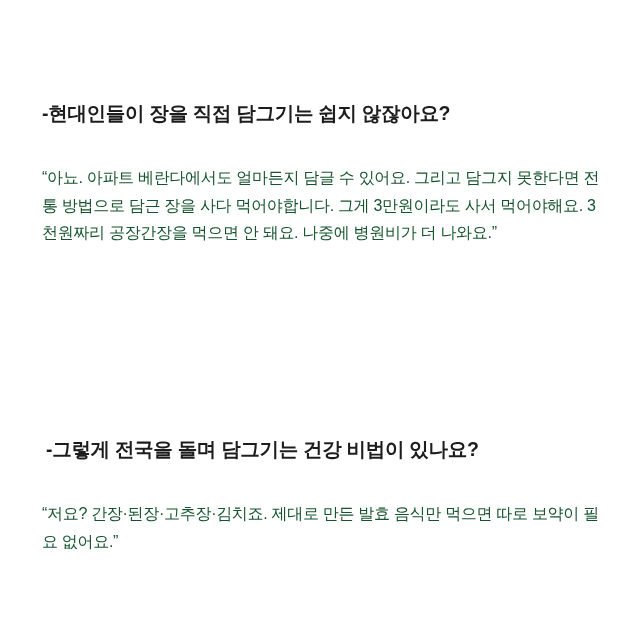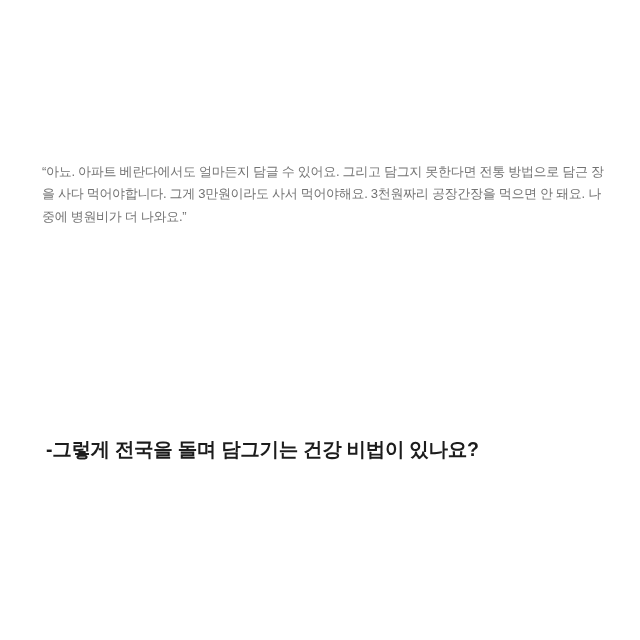--- a/index.html
+++ b/index.html
@@ -27,35 +27,37 @@
     right: 34px;
   }
   .q {
     font-size: 19.5px;
     font-weight: bold;
     color: #1c1c1c;
     line-height: 1.55;
     letter-spacing: -0.3px;
   }
   .a {
-    font-size: 13px;
+    font-size: 16px;
     font-weight: normal;
-    color: #737373;
+    color: #14532d;
     line-height: 1.72;
     letter-spacing: -0.3px;
   }
   #q1 { top: 78px; }
   #a1 { top: 148px; }
   #q2 { top: 414px; left: 46px; }
   #a2 { top: 484px; }
 </style>
 </head>
 <body>
 
 <div class="page">
 
+  <p class="block q" id="q1">-현대인들이 장을 직접 담그기는 쉽지 않잖아요?</p>
 
   <p class="block a" id="a1">“아뇨. 아파트 베란다에서도 얼마든지 담글 수 있어요. 그리고 담그지 못한다면 전통 방법으로 담근 장을 사다 먹어야합니다. 그게 3만원이라도 사서 먹어야해요. 3천원짜리 공장간장을 먹으면 안 돼요. 나중에 병원비가 더 나와요.”</p>
 
   <p class="block q" id="q2">-그렇게 전국을 돌며 담그기는 건강 비법이 있나요?</p>
 
+  <p class="block a" id="a2">“저요? 간장·된장·고추장·김치죠. 제대로 만든 발효 음식만 먹으면 따로 보약이 필요 없어요.”</p>
 
 </div>
 
 </body></html>

